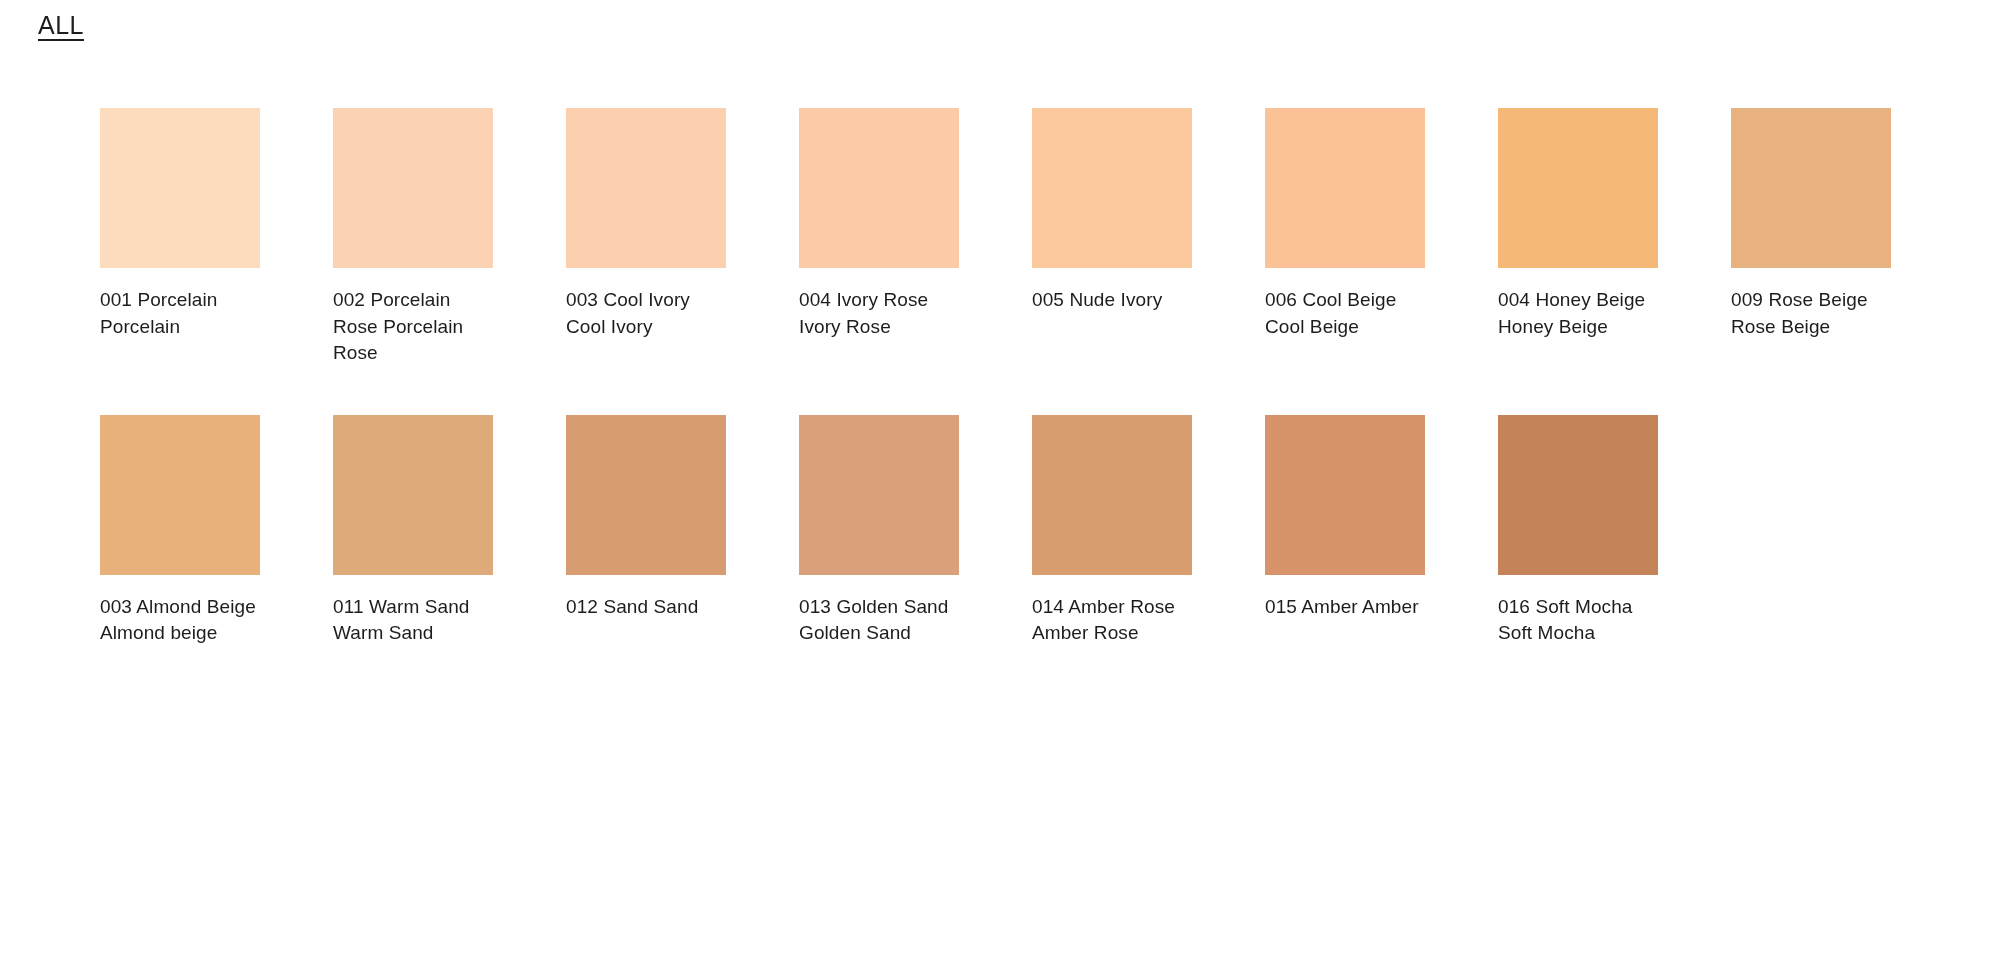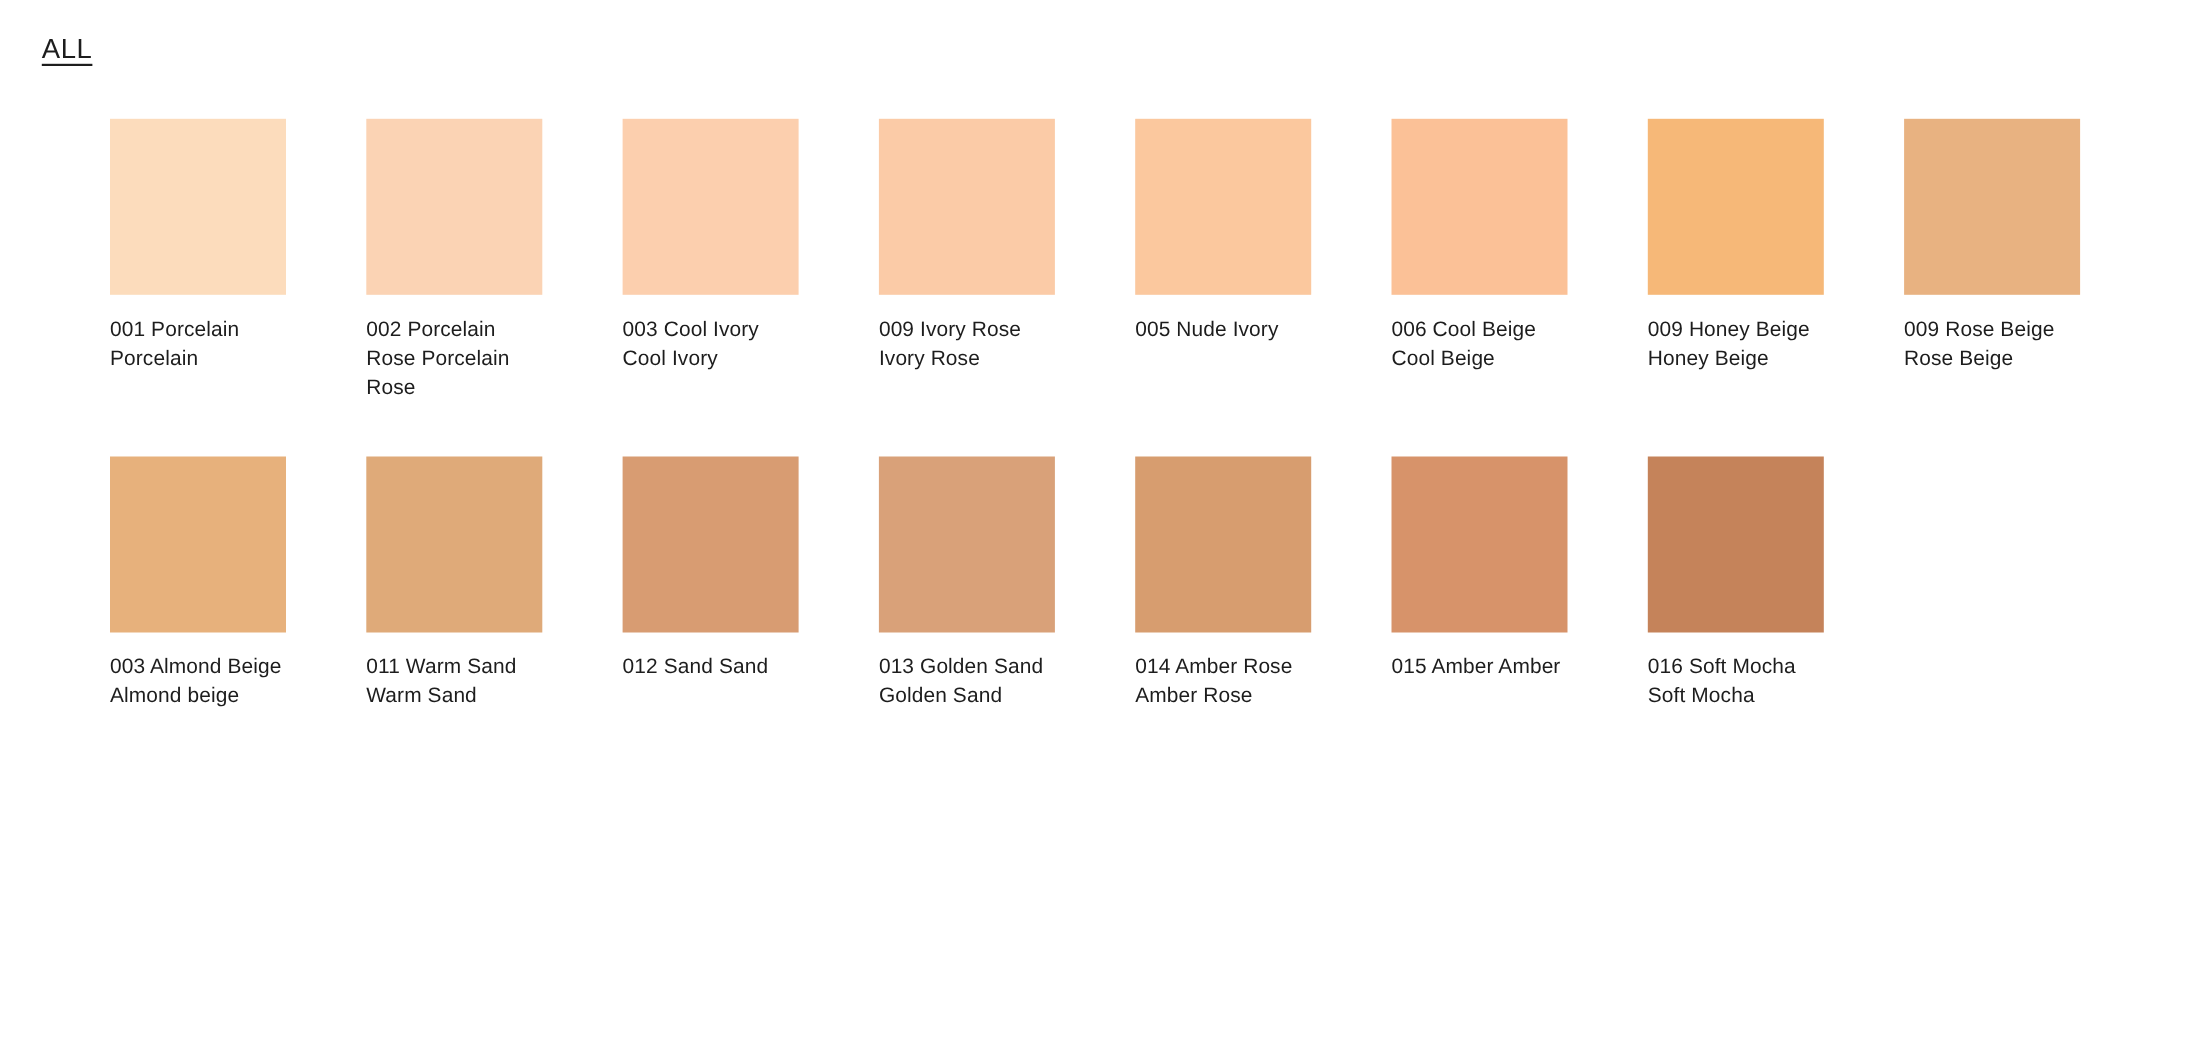--- a/index.html
+++ b/index.html
@@ -22,21 +22,20 @@
     width: 2000px;
     height: 958px;
     background: #ffffff;
   }
 
   
   .heading-row {
     position: absolute;
     left: 38px;
     top: 10px;
-    margin-top: 20px;
   }
   .heading {
     display: inline-block;
     font-size: 25px;
     line-height: 30px;
     font-weight: 400;
     letter-spacing: 0.5px;
     color: #1d1d1d;
     text-decoration: underline;
     text-underline-offset: 5px;
@@ -97,33 +96,33 @@
       <div class="swatch-card">
         <span class="swatch-chip" style="background: rgb(251, 211, 180);"></span>
         <div class="swatch-label">002 Porcelain Rose Porcelain Rose</div>
       </div>
       <div class="swatch-card">
         <span class="swatch-chip" style="background: rgb(252, 207, 174);"></span>
         <div class="swatch-label">003 Cool Ivory Cool Ivory</div>
       </div>
       <div class="swatch-card">
         <span class="swatch-chip" style="background: rgb(251, 203, 167);"></span>
-        <div class="swatch-label">009 Ivory Rose Ivory Rose</div>
+        <div class="swatch-label">004 Ivory Rose Ivory Rose</div>
       </div>
       <div class="swatch-card">
         <span class="swatch-chip" style="background: rgb(251, 200, 158);"></span>
         <div class="swatch-label">005 Nude Ivory</div>
       </div>
       <div class="swatch-card">
         <span class="swatch-chip" style="background: rgb(251, 193, 151);"></span>
         <div class="swatch-label">006 Cool Beige Cool Beige</div>
       </div>
       <div class="swatch-card">
         <span class="swatch-chip" style="background: rgb(246, 184, 120);"></span>
-        <div class="swatch-label">009 Honey Beige Honey Beige</div>
+        <div class="swatch-label">004 Honey Beige Honey Beige</div>
       </div>
       <div class="swatch-card">
         <span class="swatch-chip" style="background: rgb(232, 178, 129);"></span>
         <div class="swatch-label">009 Rose Beige Rose Beige</div>
       </div>
       <div class="swatch-card">
         <span class="swatch-chip" style="background: rgb(231, 177, 124);"></span>
         <div class="swatch-label">003 Almond Beige Almond beige</div>
       </div>
       <div class="swatch-card">

